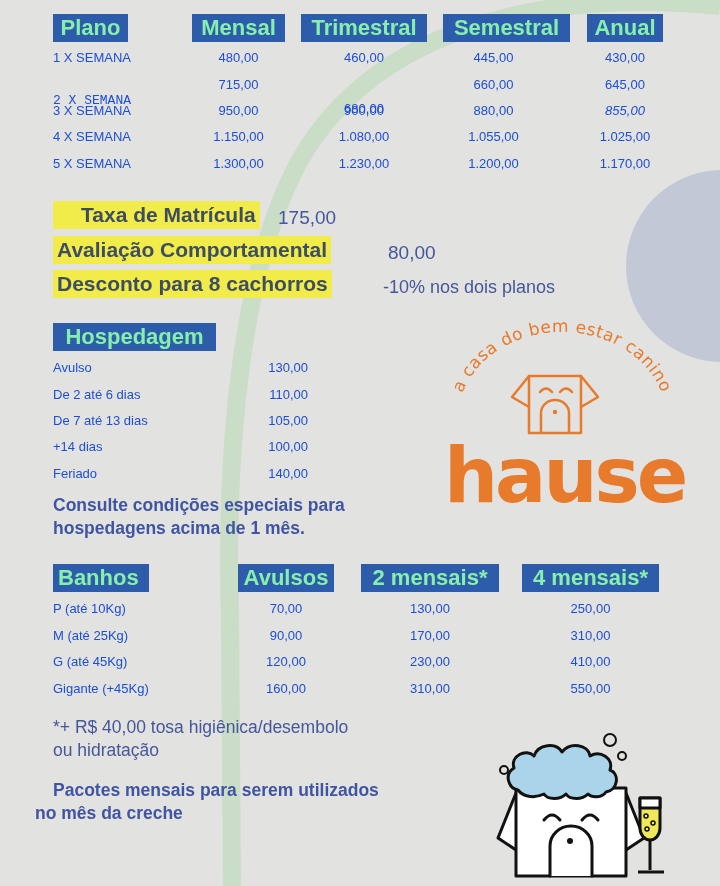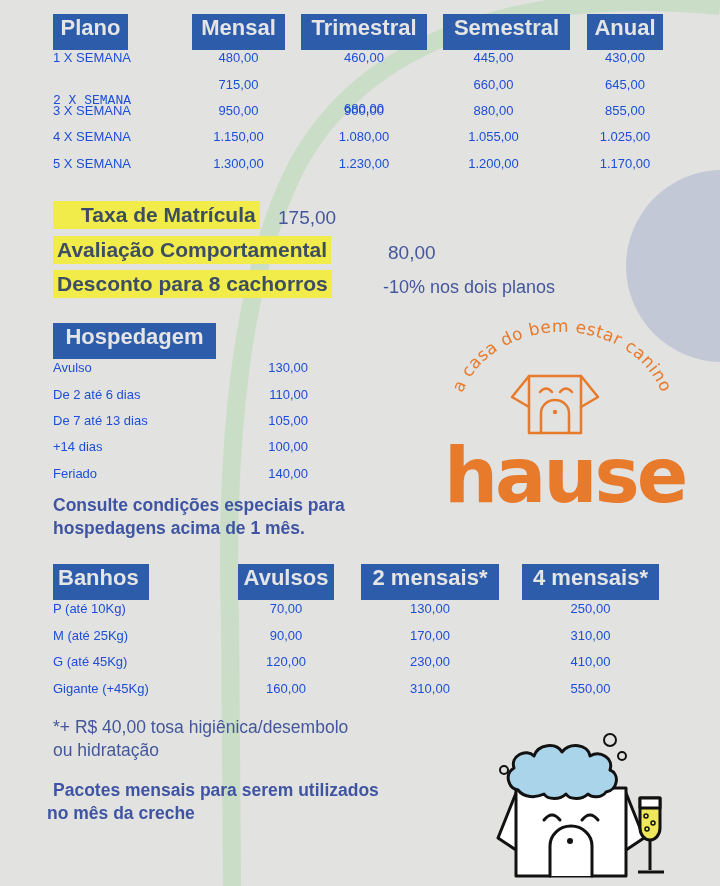--- a/index.html
+++ b/index.html
@@ -1,21 +1,21 @@
 <!DOCTYPE html>
 <html><head>
 <meta charset="utf-8">
 <style>
   html,body{margin:0;padding:0;}
   body{width:720px;height:886px;background:#e2e2e0;position:relative;overflow:hidden;
        font-family:"Liberation Sans",sans-serif;color:#3e4f9a;}
   .bg{position:absolute;left:0;top:0;width:720px;height:886px;z-index:0;}
   .abs{position:absolute;z-index:1;}
-  .hdr{position:absolute;background:#2d5cab;color:#e5e5e5;font-weight:bold;font-size:22px;
-       line-height:28px;height:36px;padding:0 5px;box-sizing:border-box;text-align:center;white-space:nowrap;z-index:1;}
+  .hdr{position:absolute;background:#2d5cab;color:#86efac;font-weight:bold;font-size:22px;
+       line-height:28px;height:28px;padding:0 5px;box-sizing:border-box;text-align:center;white-space:nowrap;z-index:1;}
   .cell{position:absolute;font-size:13px;line-height:26px;white-space:nowrap;z-index:1;color:#1d4ed8;}
   .c{text-align:center;}
   .r{text-align:right;}
   .hl{position:absolute;background:#f1ec4a;color:#3d4d62;font-weight:bold;font-size:21px;line-height:28px;
       height:28px;padding:0 4px;white-space:nowrap;z-index:1;}
   .hlv{position:absolute;font-size:19px;line-height:26px;color:#45579b;white-space:nowrap;z-index:1;}
   .note-b{position:absolute;font-weight:bold;font-size:17.5px;line-height:23px;color:#3f55a3;z-index:1;}
   .note{position:absolute;font-size:17.5px;line-height:23px;color:#45579b;z-index:1;}
   .brand{position:absolute;left:444px;top:436px;font-size:76px;line-height:80px;color:#e87a2c;
          letter-spacing:-3px;font-family:"DejaVu Sans",sans-serif;z-index:1;font-weight:bold;}
@@ -47,21 +47,21 @@
     <div class="cell c" style="left:192px;top:72px;width:93px;">715,00</div>
     <div class="cell c" style="left:301px;top:72px;width:126px;margin-top:24px;">680,00</div>
     <div class="cell c" style="left:430px;top:72px;width:127px;">660,00</div>
     <div class="cell c" style="left:587px;top:72px;width:76px;">645,00</div>
   </div>
   <div>
     <div class="cell" style="left:53px;top:98px;">3 X SEMANA</div>
     <div class="cell c" style="left:192px;top:98px;width:93px;">950,00</div>
     <div class="cell c" style="left:301px;top:98px;width:126px;">900,00</div>
     <div class="cell c" style="left:430px;top:98px;width:127px;">880,00</div>
-    <div class="cell c" style="left:587px;top:98px;width:76px;">855,00</div>
+    <div class="cell c" style="left:587px;top:98px;width:76px;font-style:italic;">855,00</div>
   </div>
   <div>
     <div class="cell" style="left:53px;top:124px;">4 X SEMANA</div>
     <div class="cell c" style="left:192px;top:124px;width:93px;">1.150,00</div>
     <div class="cell c" style="left:301px;top:124px;width:126px;">1.080,00</div>
     <div class="cell c" style="left:430px;top:124px;width:127px;">1.055,00</div>
     <div class="cell c" style="left:587px;top:124px;width:76px;">1.025,00</div>
   </div>
   <div>
     <div class="cell" style="left:53px;top:151px;">5 X SEMANA</div>
@@ -157,21 +157,21 @@
   <div>
     <div class="cell" style="left:53px;top:676px;">Gigante (+45Kg)</div>
     <div class="cell c" style="left:238px;top:676px;width:96px;">160,00</div>
     <div class="cell c" style="left:361px;top:676px;width:138px;">310,00</div>
     <div class="cell c" style="left:522px;top:676px;width:137px;">550,00</div>
   </div>
 
   <div class="note" style="left:53px;top:716px;">*+ R$ 40,00 tosa higiênica/desembolo</div>
   <div class="note" style="left:53px;top:739px;">ou hidratação</div>
   <div class="note-b" style="left:53px;top:779px;">Pacotes mensais para serem utilizados</div>
-  <div class="note-b" style="left:47px;top:802px;">no mês da creche</div>
+  <div class="note-b" style="left:35px;top:802px;">no mês da creche</div>
 </div>
 
 <svg class="abs" style="left:494px;top:728px;" width="180" height="150" viewBox="0 0 180 150">
   <g stroke="#111" stroke-width="3" stroke-linejoin="round" stroke-linecap="round">
     <polyline points="22,65 4,110 22,122" fill="#fff"></polyline>
     <polyline points="132,65 150,110 132,122" fill="#fff"></polyline>
     <rect x="22" y="60" width="110" height="88" fill="#fff"></rect>
     <path d="M24,62 c-10,-2 -14,-16 -4,-22 c-4,-12 12,-20 20,-12 c4,-12 22,-14 28,-4 c8,-10 26,-8 28,4 c10,-6 24,2 20,14 c10,4 8,20 -4,22 c-4,6 -14,6 -18,2 c-6,6 -18,6 -22,0 c-6,6 -18,6 -22,0 c-8,4 -20,4 -26,-4z" fill="#a9d4ea"></path>
     <path d="M50,92 q8,-10 16,0" fill="none"></path>
     <path d="M88,92 q8,-10 16,0" fill="none"></path>

